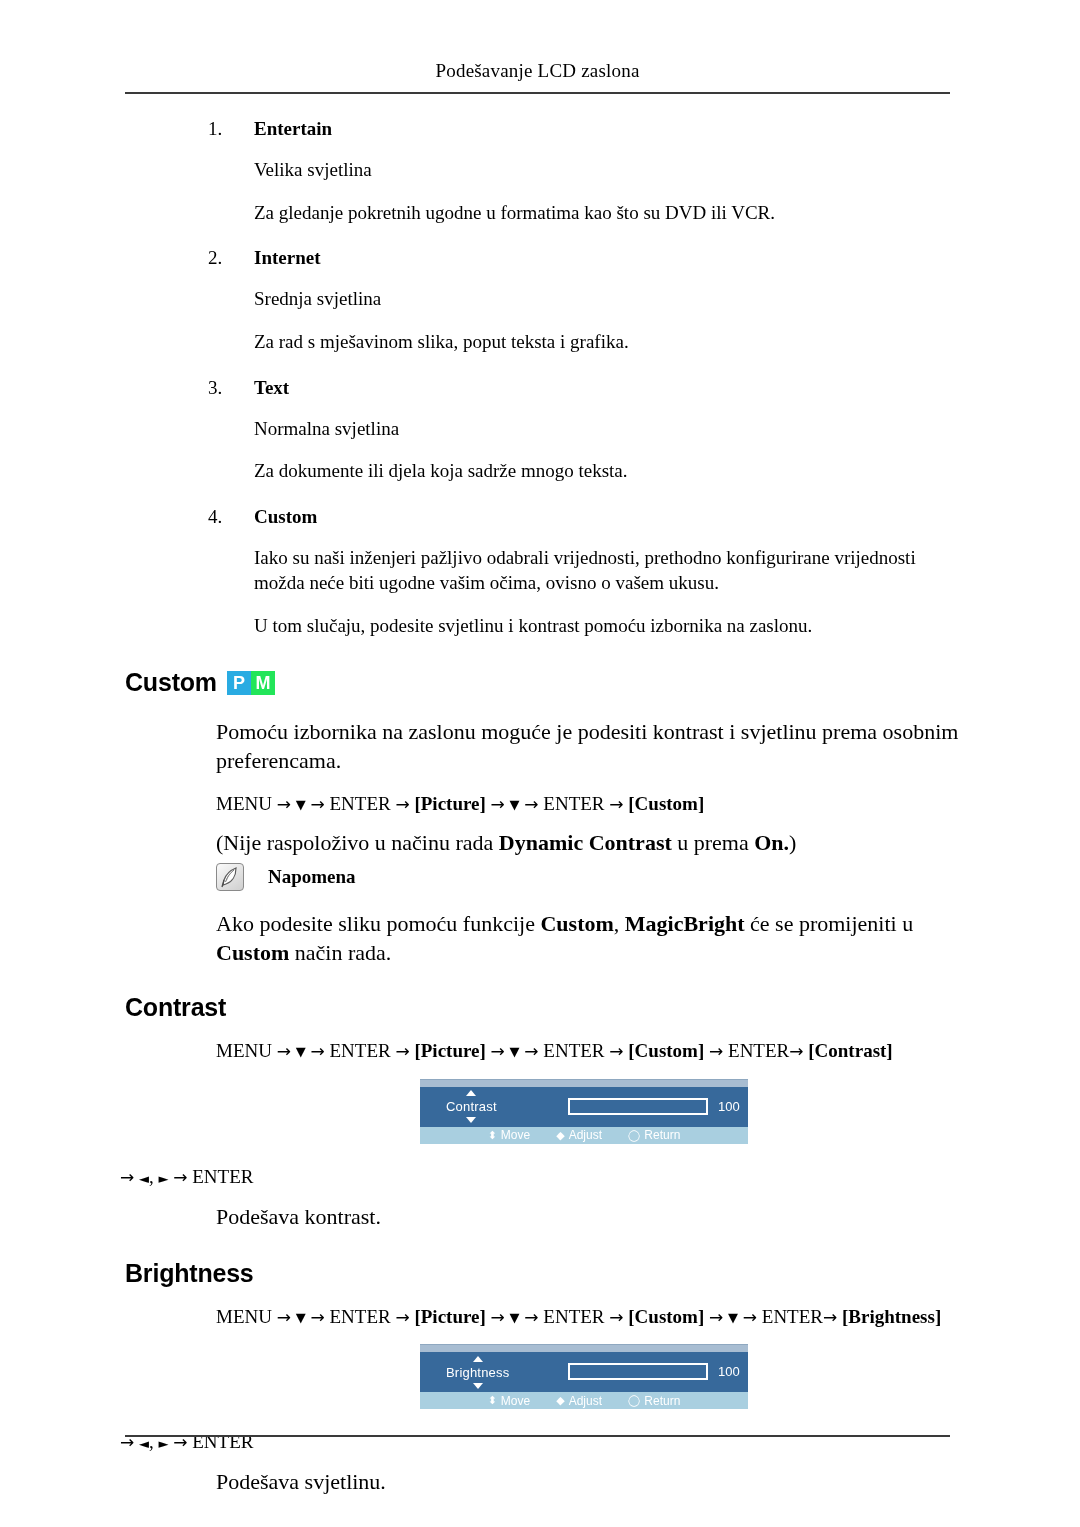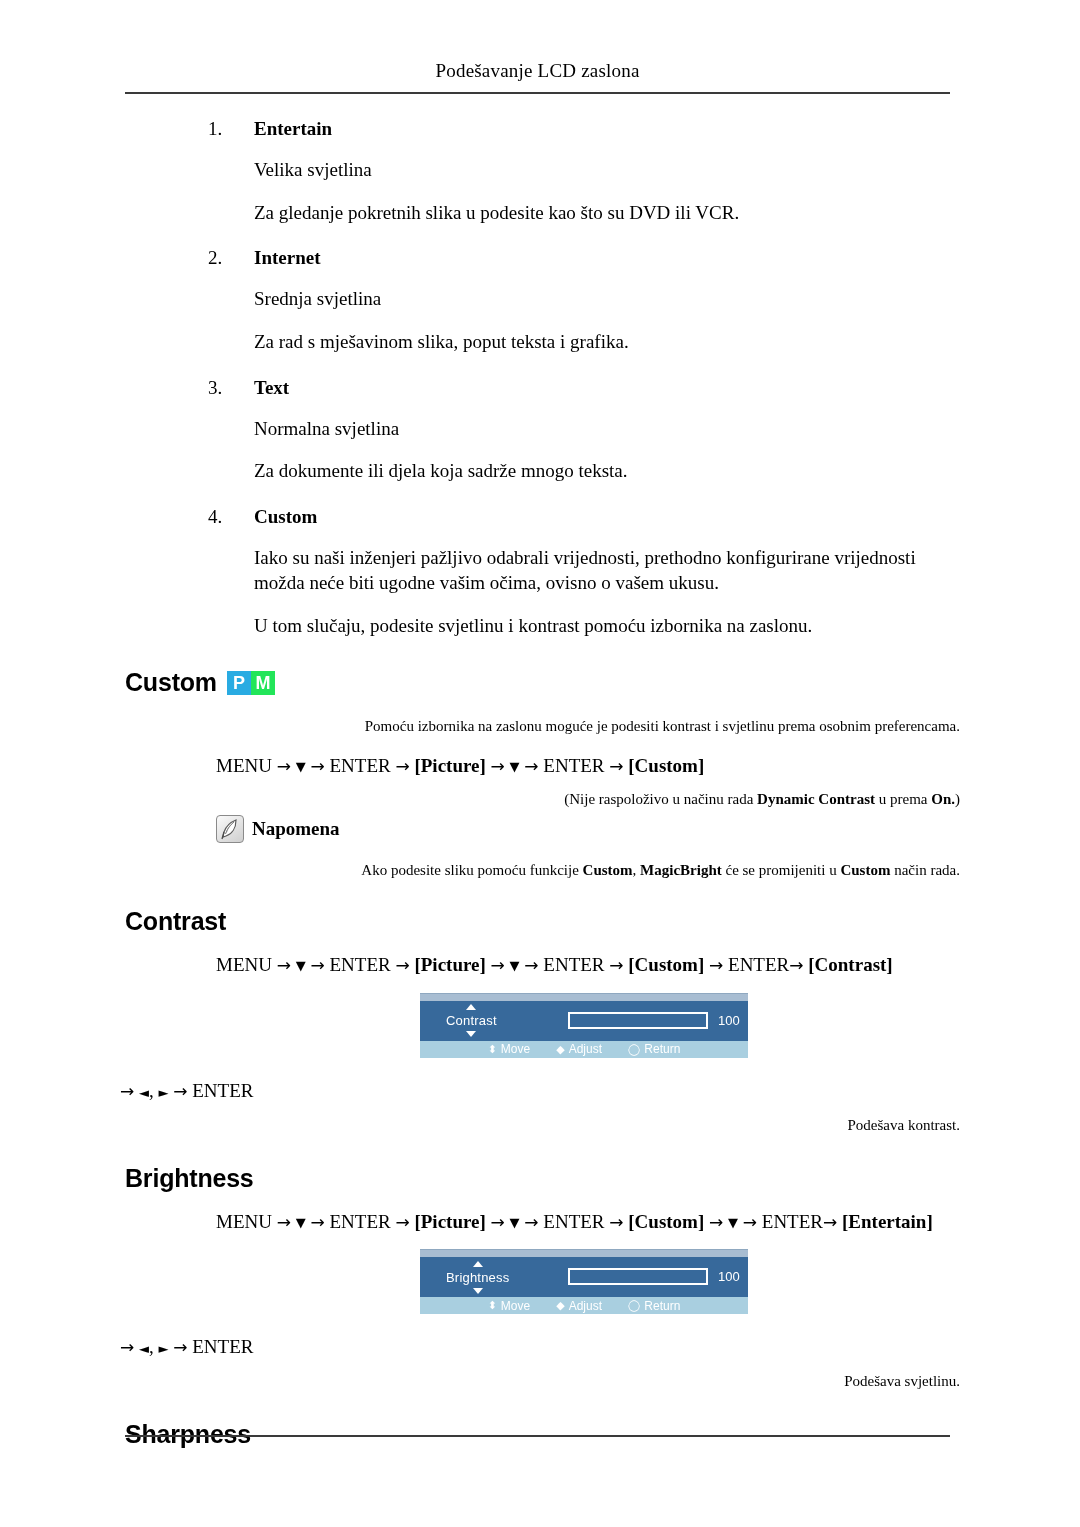--- a/index.html
+++ b/index.html
@@ -115,41 +115,40 @@
     font-size: 18px;
     line-height: 1;
   }
   .badge-p { background: #29abe2; }
   .badge-m { background: #22e559; }
 
   
   .p {
     margin-left: 216px;
     margin-right: 120px;
-    font-size: 15px;
+    font-size: 22px;
     line-height: 1.32;
-    text-align: right;
   }
   .p-indent-menu {
     margin-left: 216px;
     margin-right: 110px;
     font-size: 19px;
     line-height: 1.40;
   }
   .b { font-weight: bold; font-family: Liberation Serif, serif; }
   .arrow { font-family: "DejaVu Sans", sans-serif; font-size: 17px; }
   .tri-down { font-family: "DejaVu Sans", sans-serif; font-size: 13px; vertical-align: 1px; }
   .tri-lr { font-family: "DejaVu Sans", sans-serif; font-size: 13px; }
 
   
   .note-line {
     margin-left: 216px;
     display: flex;
     align-items: center;
-    gap: 8px;
+    gap: 24px;
     font-size: 19px;
     font-weight: bold;
   }
   .note-icon {
     width: 26px;
     height: 26px;
     flex: 0 0 26px;
     border: 1px solid #8a8a8a;
     border-radius: 4px;
     background: linear-gradient(145deg, #fbfbfb 0%, #e2e2e2 55%, #cfcfcf 100%);
@@ -248,21 +247,21 @@
   <div class="content">
 
     <div class="num-item">
       <div class="num-row">
         <span class="num-marker">1.</span>
         <span class="num-title">Entertain</span>
       </div>
       <div class="gap-s"></div>
       <div class="sub-para">Velika svjetlina</div>
       <div class="gap-s"></div>
-      <div class="sub-para">Za gledanje pokretnih slika u podesite kao što su DVD ili VCR.</div>
+      <div class="sub-para">Za gledanje pokretnih ugodne u formatima kao što su DVD ili VCR.</div>
     </div>
 
     <div class="gap-m"></div>
 
     <div class="num-item">
       <div class="num-row">
         <span class="num-marker">2.</span>
         <span class="num-title">Internet</span>
       </div>
       <div class="gap-s"></div>
@@ -446,21 +445,21 @@
       <span class="arrow">→</span>
       <span class="tri-down">▼</span>
       <span class="arrow">→</span>
       <span>ENTER</span>
       <span class="arrow">→</span>
       <span class="b">[Custom]</span>
       <span class="arrow">→</span>
       <span class="tri-down">▼</span>
       <span class="arrow">→</span>
       <span>ENTER</span><span class="arrow">→</span>
-      <span class="b">[Entertain]</span>
+      <span class="b">[Brightness]</span>
     </div>
 
     <div style="height:14px"></div>
 
     <div class="osd">
       <div class="osd-topstrip"></div>
       <div class="osd-body">
         <span class="osd-label">
           <span class="osd-caret-up"></span>
           <span>Brightness</span>

